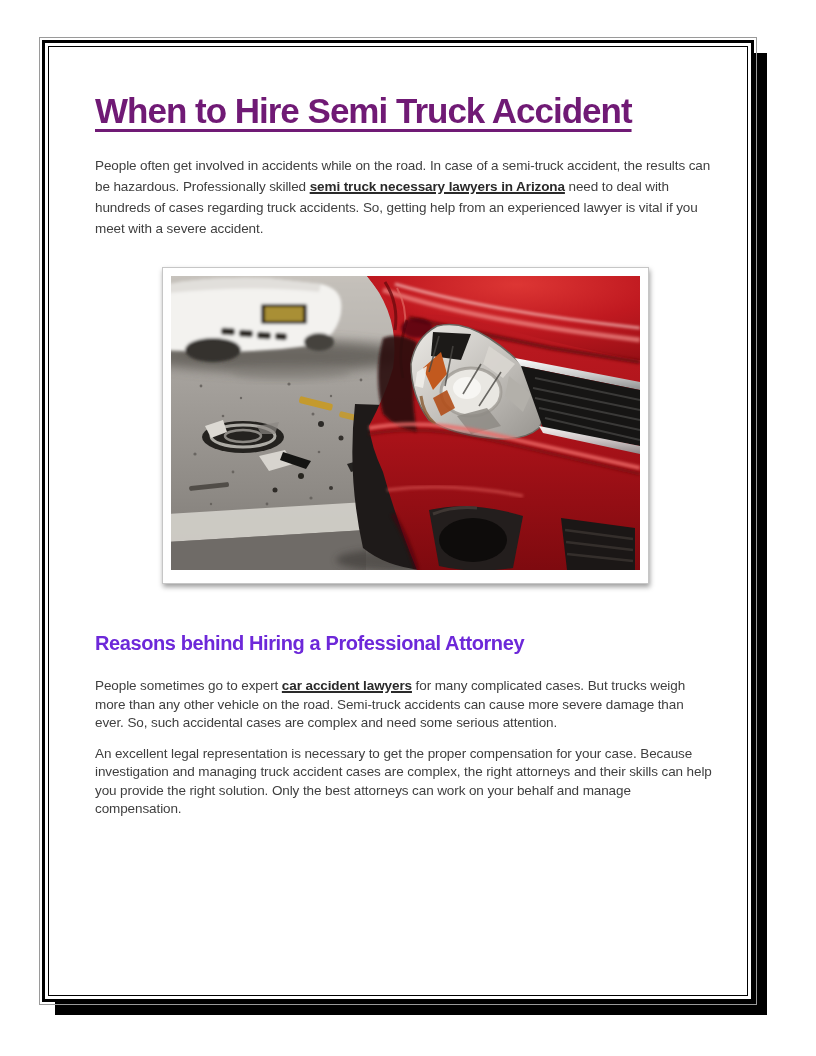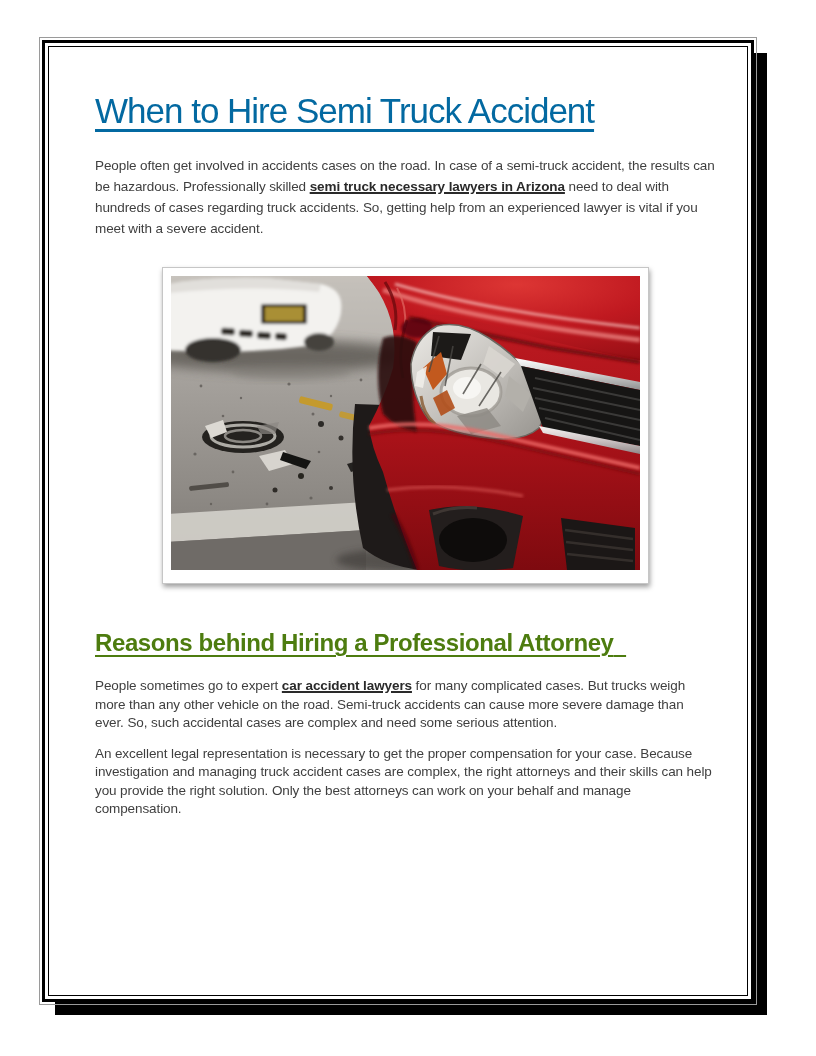--- a/index.html
+++ b/index.html
@@ -27,23 +27,23 @@
     border: 1px solid #000;
   }
   .content {
     position: absolute;
     inset: 0;
     padding: 40px 32px 0 46px;
     box-sizing: border-box;
   }
   h1.article-title {
     margin: 0;
-    color: #0369a1;
+    color: #701a75;
     font-size: 35px;
-    font-weight: normal;
+    font-weight: bold;
     line-height: 47px;
     letter-spacing: -1px;
     text-decoration: underline;
     text-decoration-thickness: 3px;
     text-underline-offset: 6px;
   }
   p.body-text {
     margin: 21px 0 0 0;
     color: #3f3f3f;
     font-size: 13.5px;
@@ -66,47 +66,46 @@
     border: 1px solid #c6c6c6;
     box-shadow: 1px 3px 5px rgba(0,0,0,0.38);
   }
   figure.photo-frame svg {
     display: block;
     width: 469px; height: 294px;
     filter: blur(0.3px);
   }
   h2.section-heading {
     margin: 46px 0 0 0;
-    color: #4d7c0f;
-    font-size: 24px;
+    color: #6d28d9;
+    font-size: 20px;
     font-weight: bold;
     line-height: 26px;
     letter-spacing: -0.4px;
-    text-decoration: underline;
     text-decoration-thickness: 2px;
     text-underline-offset: 4px;
   }
   p.body-text.tight {
     line-height: 18.5px;
   }
   p.body-text.tight + p.body-text.tight { margin-top: 12px; }
 </style>
 </head>
 <body>
 
 <div class="page-border">
   <div class="page-border-inner">
     <main class="content">
 
       <h1 class="article-title">
         <span>When to Hire Semi Truck Accident</span><br>
       </h1>
 
       <p class="body-text">
-        <span>People often get involved in accidents cases on the road. In case of a semi-truck accident, the results can be hazardous. Professionally skilled </span><a class="inline-link">semi truck necessary lawyers in Arizona</a><span> need to deal with hundreds of cases regarding truck accidents. So, getting help from an experienced lawyer is vital if you meet with a severe accident.</span>
+        <span>People often get involved in accidents while on the road. In case of a semi-truck accident, the results can be hazardous. Professionally skilled </span><a class="inline-link">semi truck necessary lawyers in Arizona</a><span> need to deal with hundreds of cases regarding truck accidents. So, getting help from an experienced lawyer is vital if you meet with a severe accident.</span>
       </p>
 
       <figure class="photo-frame" role="img" aria-label="Close-up of a red car with a smashed front headlight and crumpled fender after an accident; a hubcap and debris lie on the road and a blurred white car is visible in the background">
         <svg viewBox="0 0 469 294" xmlns="http://www.w3.org/2000/svg">
           <defs>
             <linearGradient id="roadG" x1="0" y1="0" x2="0" y2="1">
               <stop offset="0" stop-color="#c9c5bf"></stop>
               <stop offset="0.3" stop-color="#a8a49f"></stop>
               <stop offset="0.75" stop-color="#8d8984"></stop>
               <stop offset="1" stop-color="#7b7773"></stop>

